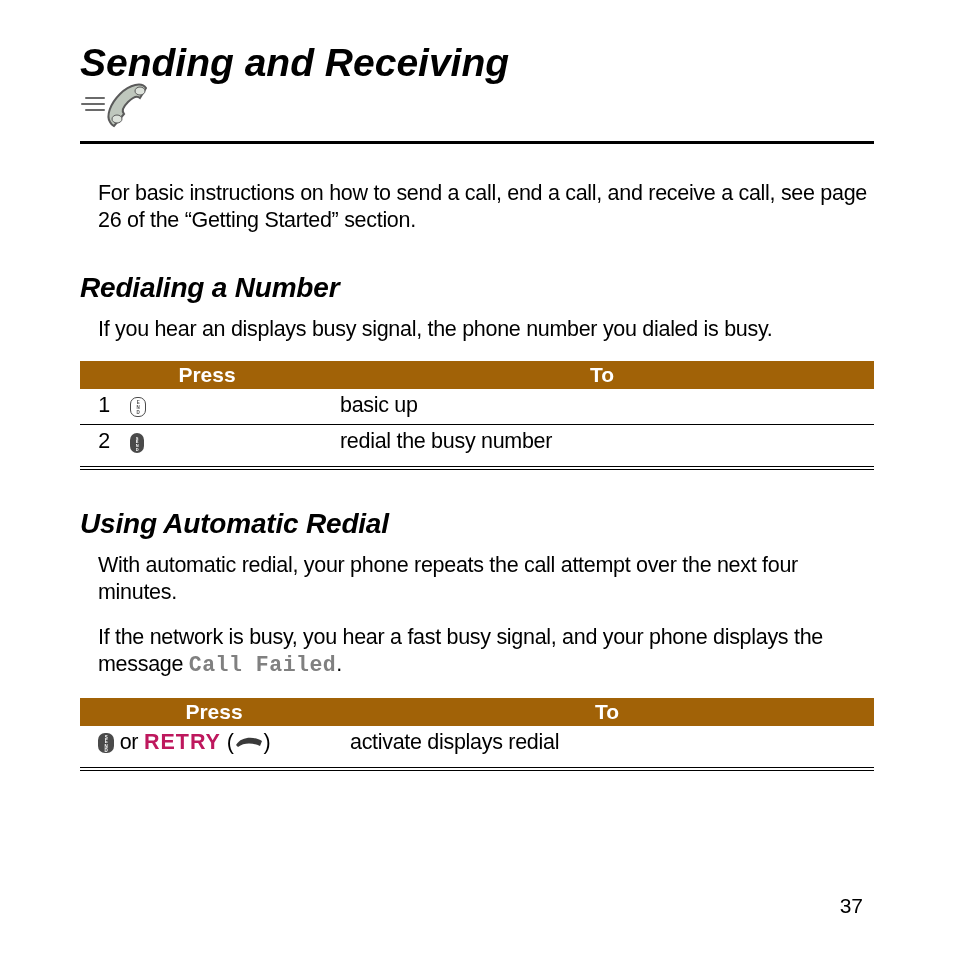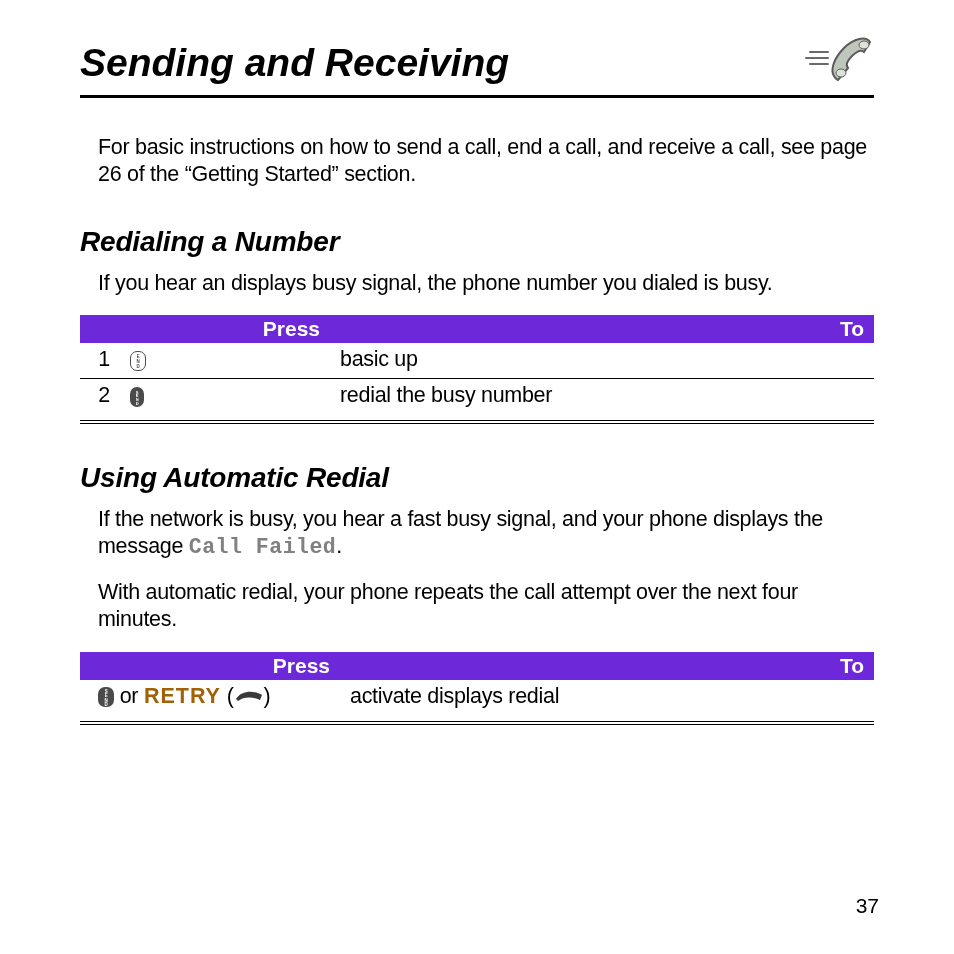--- a/index.html
+++ b/index.html
@@ -14,20 +14,21 @@
     position: relative;
     width: 954px;
     height: 954px;
     padding: 40px 80px 30px 80px;
   }
   .header-row {
     display: flex;
     align-items: flex-start;
     justify-content: space-between;
     margin-bottom: 0;
+    flex-direction: column;
   }
   .chapter-title {
     font-style: italic;
     font-weight: 800;
     font-size: 39px;
     line-height: 1.18;
     font-family: "Arial Black", "Helvetica Neue", Arial, sans-serif;
     letter-spacing: 0px;
   }
   .phone-icon {
@@ -57,23 +58,23 @@
     margin: 38px 0 10px 0;
     font-family: "Arial Black", "Helvetica Neue", Arial, sans-serif;
     letter-spacing: -0.2px;
   }
   .tbl {
     border-collapse: collapse;
     width: 100%;
     margin: 8px 0 6px 0;
   }
   .tbl th {
-    background: #6d28d9;
+    background: #a16207;
     color: #fff;
-    text-align: right;
+    text-align: center;
     font-weight: 700;
     font-size: 21px;
     padding: 2px 10px;
   }
   .tbl th:first-child { padding-left: 14px; }
   .tbl td {
     padding: 4px 10px 6px 10px;
     font-size: 21.5px;
     font-weight: 300;
     vertical-align: middle;
@@ -116,31 +117,31 @@
   }
   .mono-msg {
     font-family: "Courier New", Courier, monospace;
     font-weight: 700;
     color: #808080;
     letter-spacing: 0.5px;
   }
   .retry-label {
     font-family: Arial, sans-serif;
     font-weight: 700;
-    color: #a16207;
+    color: #be185d;
     letter-spacing: 1px;
   }
   .soft-key-icon {
     display:inline-block;
     vertical-align: middle;
   }
   .page-number {
     position: absolute;
     bottom: 36px;
-    right: 75px;
+    right: 91px;
     font-size: 21px;
     font-weight: 400;
   }
 </style>
 </head>
 <body>
 
 <div class="page">
 
   <div class="header-row">
@@ -205,25 +206,25 @@
         </td>
         <td>redial the busy number</td>
       </tr>
     </tbody>
   </table>
   <div class="tbl-end"></div>
   <div class="tbl-end2"></div>
 
   <h2 class="section-heading">Using Automatic Redial</h2>
 
+  <p class="body-text">With automatic redial, your phone repeats the call attempt over the next four minutes.</p>
+
   <p class="body-text">
     <span>If the network is busy, you hear a fast busy signal, and your phone displays the message </span><span class="mono-msg">Call Failed</span><span>.</span>
   </p>
-
-  <p class="body-text">With automatic redial, your phone repeats the call attempt over the next four minutes.</p>
 
   <table class="tbl">
     <thead>
       <tr>
         <th class="press-col-single">Press</th>
         <th>To</th>
       </tr>
     </thead>
     <tbody>
       <tr>

